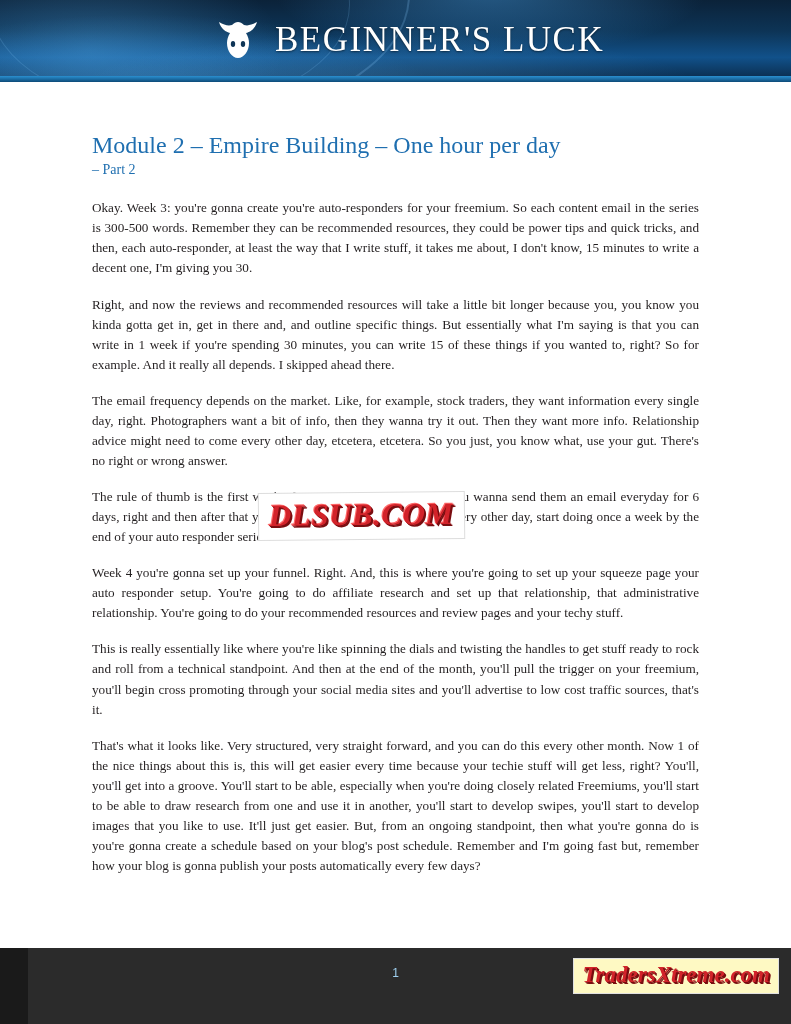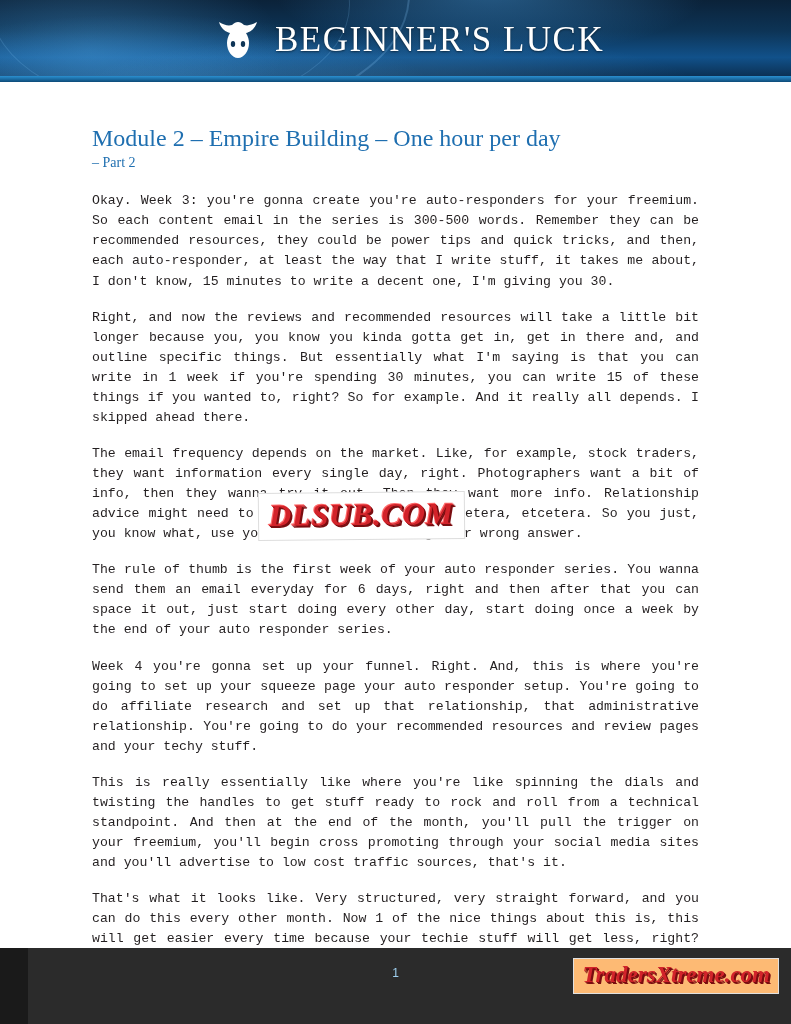--- a/index.html
+++ b/index.html
@@ -99,33 +99,33 @@
   .content {
     position: relative;
     padding: 28px 92px 0 92px;
     height: 866px;
   }
   .doc-title {
     color: #1f6fb0;
     font-family: "Liberation Serif", serif;
     font-size: 24px;
     line-height: 1.22;
-    margin: 4px 0 2px 0;
+    margin: 11px 0 2px 0;
     font-weight: normal;
   }
   .doc-subtitle {
     color: #1f6fb0;
     font-family: "Liberation Serif", serif;
     font-size: 14px;
     margin: 0 0 20px 0;
     font-weight: normal;
   }
   .para {
     color: #231f20;
-    font-family: Liberation Mono, monospace;
+    font-family: Liberation Serif, serif;
     font-size: 13.2px;
     line-height: 1.52;
     text-align: justify;
     margin: 0 0 16px 0;
   }
   .para.last { margin-bottom: 0; }
 
   
   .watermark {
     position: absolute;
@@ -162,21 +162,21 @@
     left: 0; right: 0; top: 18px;
     text-align: center;
     color: #9fd0f0;
     font-family: "Liberation Sans", sans-serif;
     font-size: 12px;
   }
   .footer-brand {
     position: absolute;
     right: 12px; top: 10px;
     padding: 3px 8px 5px 8px;
-    background: #fdba74;
+    background: #fef9c3;
     border: 1px solid #e0e0e0;
   }
   .footer-brand-text {
     font-family: "Liberation Serif", serif;
     font-weight: bold;
     font-style: italic;
     font-size: 23px;
     color: #d2232a;
     text-shadow: 1px 1px 0 #7a0d10, 2px 2px 0 #7a0d10;
     white-space: nowrap;

